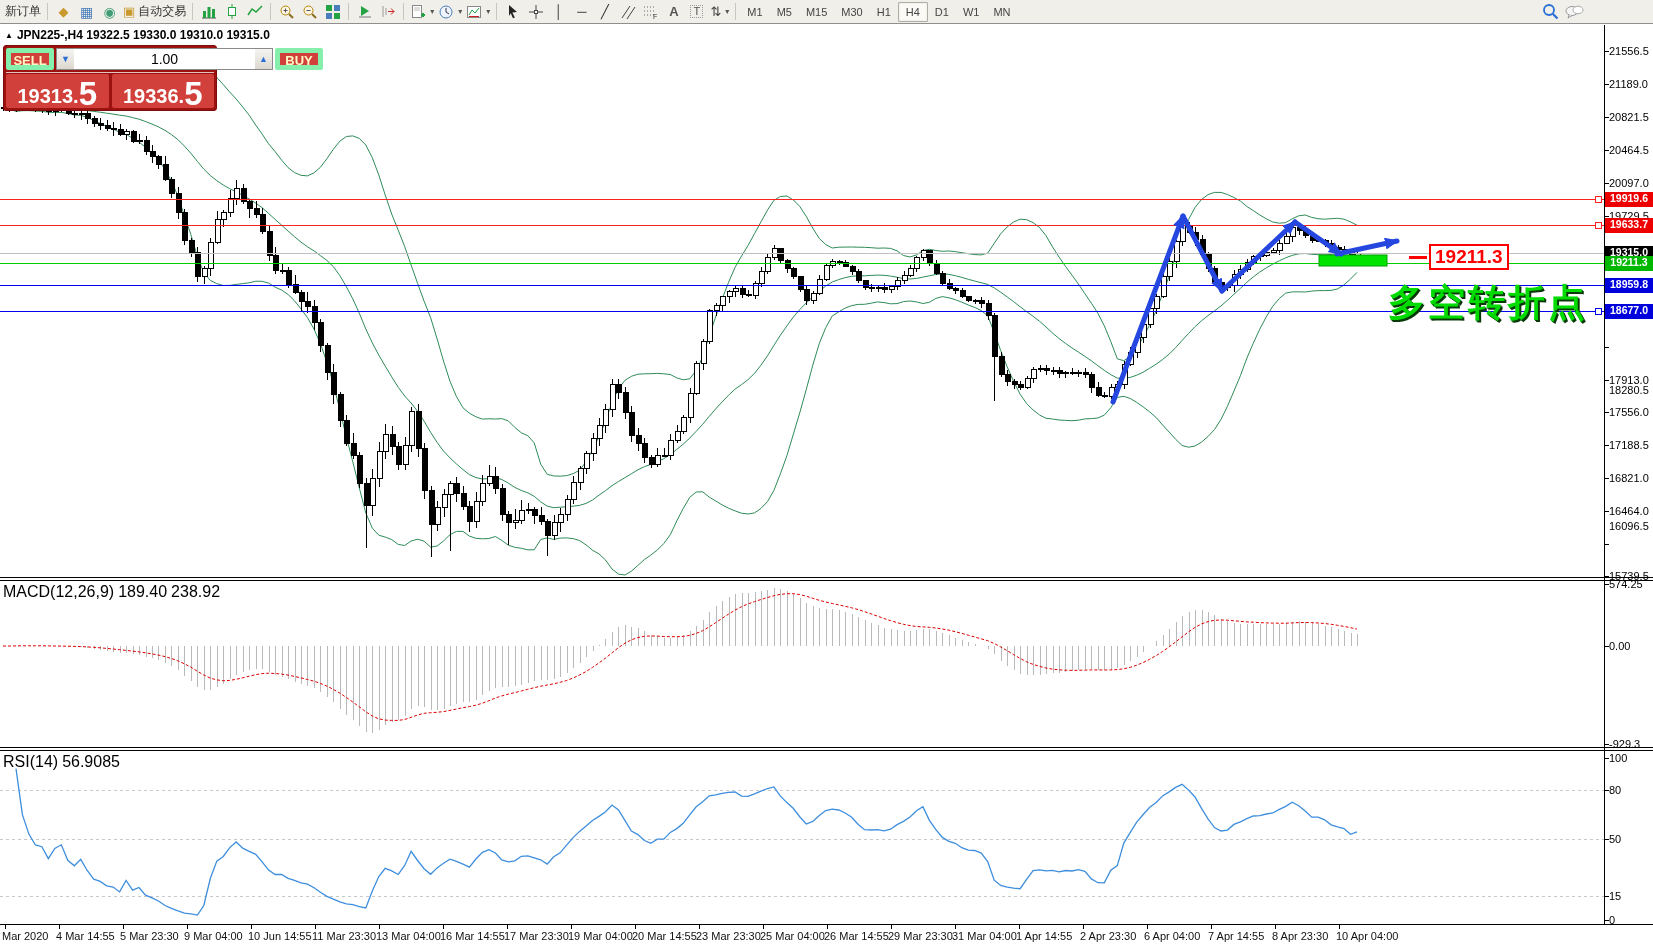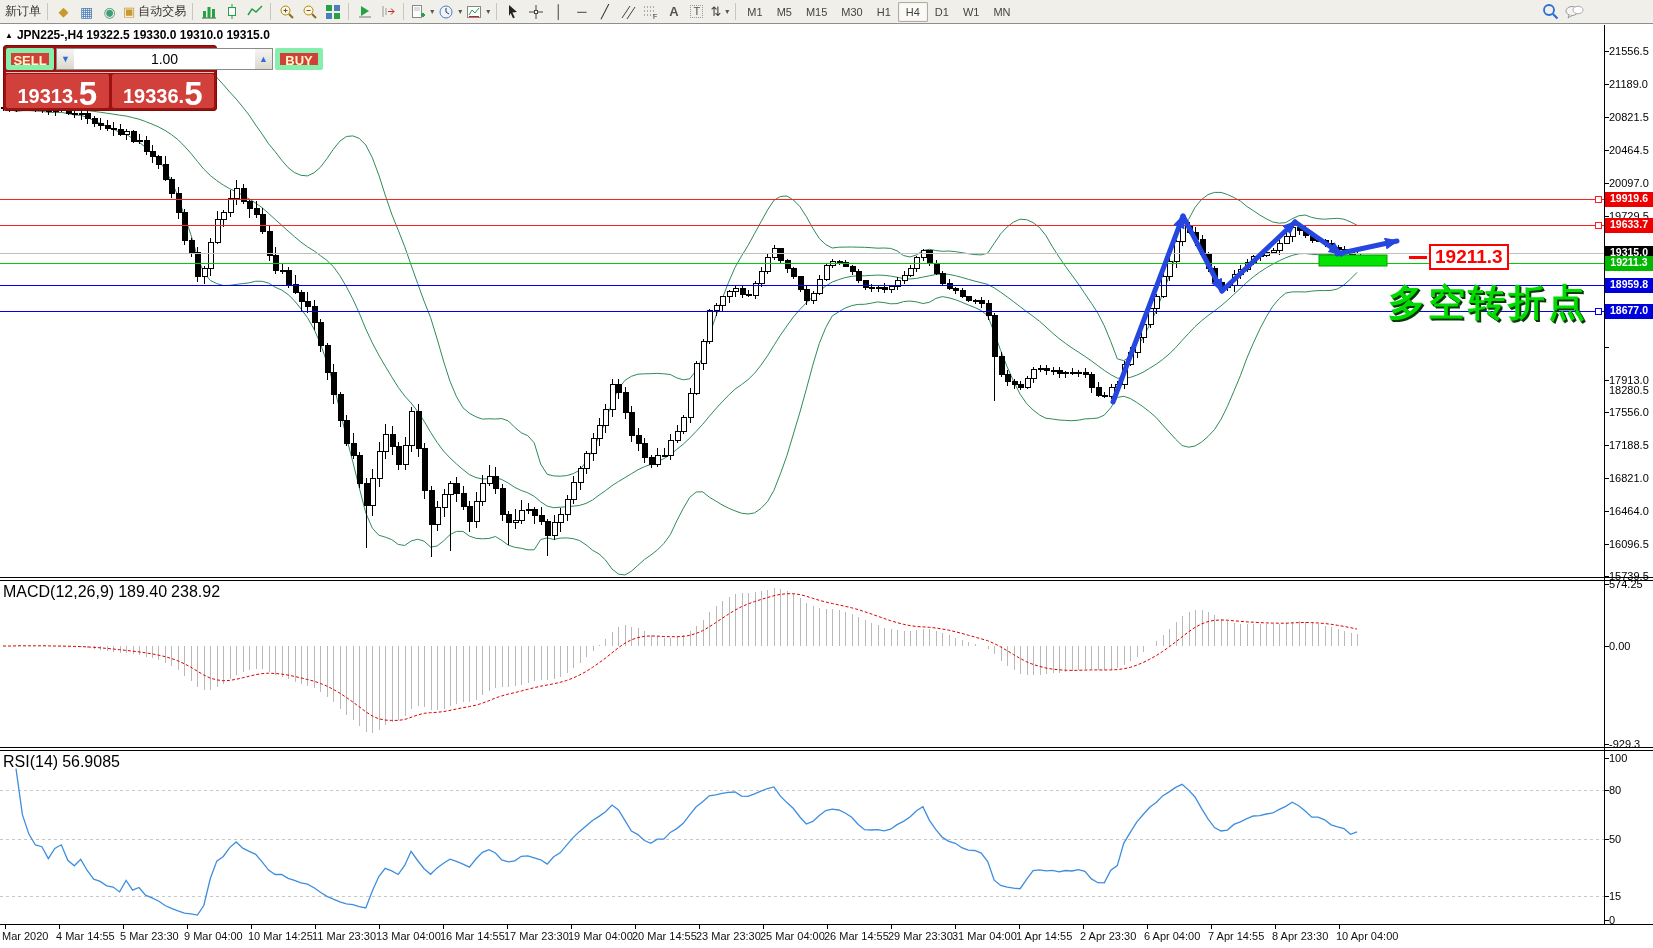--- a/index.html
+++ b/index.html
@@ -1002,21 +1002,21 @@
     <div class="ytick" style="left: 1609px; top: 111px;">20821.5</div>
     <div class="ytick" style="left: 1609px; top: 144px;">20464.5</div>
     <div class="ytick" style="left: 1609px; top: 177px;">20097.0</div>
     <div class="ytick" style="left: 1609px; top: 210px;">19729.5</div>
     <div class="ytick" style="left: 1609px; top: 341px; margin-top: 43px;">18280.5</div>
     <div class="ytick" style="left: 1609px; top: 374px;">17913.0</div>
     <div class="ytick" style="left: 1609px; top: 406px;">17556.0</div>
     <div class="ytick" style="left: 1609px; top: 439px;">17188.5</div>
     <div class="ytick" style="left: 1609px; top: 472px;">16821.0</div>
     <div class="ytick" style="left: 1609px; top: 505px;">16464.0</div>
-    <div class="ytick" style="left: 1609px; top: 538px;">16096.5</div>
+    <div class="ytick" style="left: 1609px; top: 520px;">16096.5</div>
     <div class="ytick" style="left: 1609px; top: 570px;">15739.5</div>
     <div class="ytick" style="left: 1609px; top: 578px;">574.25</div>
     <div class="ytick" style="left: 1609px; top: 640px;">0.00</div>
     <div class="ytick" style="left: 1609px; top: 738px;">-929.3</div>
     <div class="ytick" style="left: 1609px; top: 752px; text-align: right;">100</div>
     <div class="ytick" style="left: 1609px; top: 784px;">80</div>
     <div class="ytick" style="left: 1609px; top: 833px;">50</div>
     <div class="ytick" style="left: 1609px; top: 890px;">15</div>
     <div class="ytick" style="left: 1609px; top: 914px;">0</div>
     <div class="badge" style="left: 1605px; top: 192px; background: rgb(238, 0, 0);">19919.6</div>
@@ -1024,21 +1024,21 @@
     <div class="badge" style="left: 1605px; top: 246px; background: rgb(0, 0, 0);">19315.0</div>
     <div class="badge" style="left: 1605px; top: 256px; background: rgb(0, 184, 0);">19211.3</div>
     <div class="badge" style="left: 1605px; top: 278px; background: rgb(0, 0, 221);">18959.8</div>
     <div class="badge" style="left: 1605px; top: 304px; background: rgb(0, 0, 221);">18677.0</div>
   </div>
 <div id="xaxis">
     <div class="xtick" style="left: 2px; top: 930px;">Mar 2020</div>
     <div class="xtick" style="left: 56px; top: 930px;">4 Mar 14:55</div>
     <div class="xtick" style="left: 120px; top: 930px;">5 Mar 23:30</div>
     <div class="xtick" style="left: 184px; top: 930px;">9 Mar 04:00</div>
-    <div class="xtick" style="left: 248px; top: 930px;">10 Mar 14:25</div>
+    <div class="xtick" style="left: 248px; top: 930px;">10 Jun 14:55</div>
     <div class="xtick" style="left: 312px; top: 930px;">11 Mar 23:30</div>
     <div class="xtick" style="left: 376px; top: 930px;">13 Mar 04:00</div>
     <div class="xtick" style="left: 440px; top: 930px;">16 Mar 14:55</div>
     <div class="xtick" style="left: 504px; top: 930px;">17 Mar 23:30</div>
     <div class="xtick" style="left: 568px; top: 930px;">19 Mar 04:00</div>
     <div class="xtick" style="left: 632px; top: 930px;">20 Mar 14:55</div>
     <div class="xtick" style="left: 696px; top: 930px;">23 Mar 23:30</div>
     <div class="xtick" style="left: 760px; top: 930px;">25 Mar 04:00</div>
     <div class="xtick" style="left: 824px; top: 930px;">26 Mar 14:55</div>
     <div class="xtick" style="left: 888px; top: 930px;">29 Mar 23:30</div>

